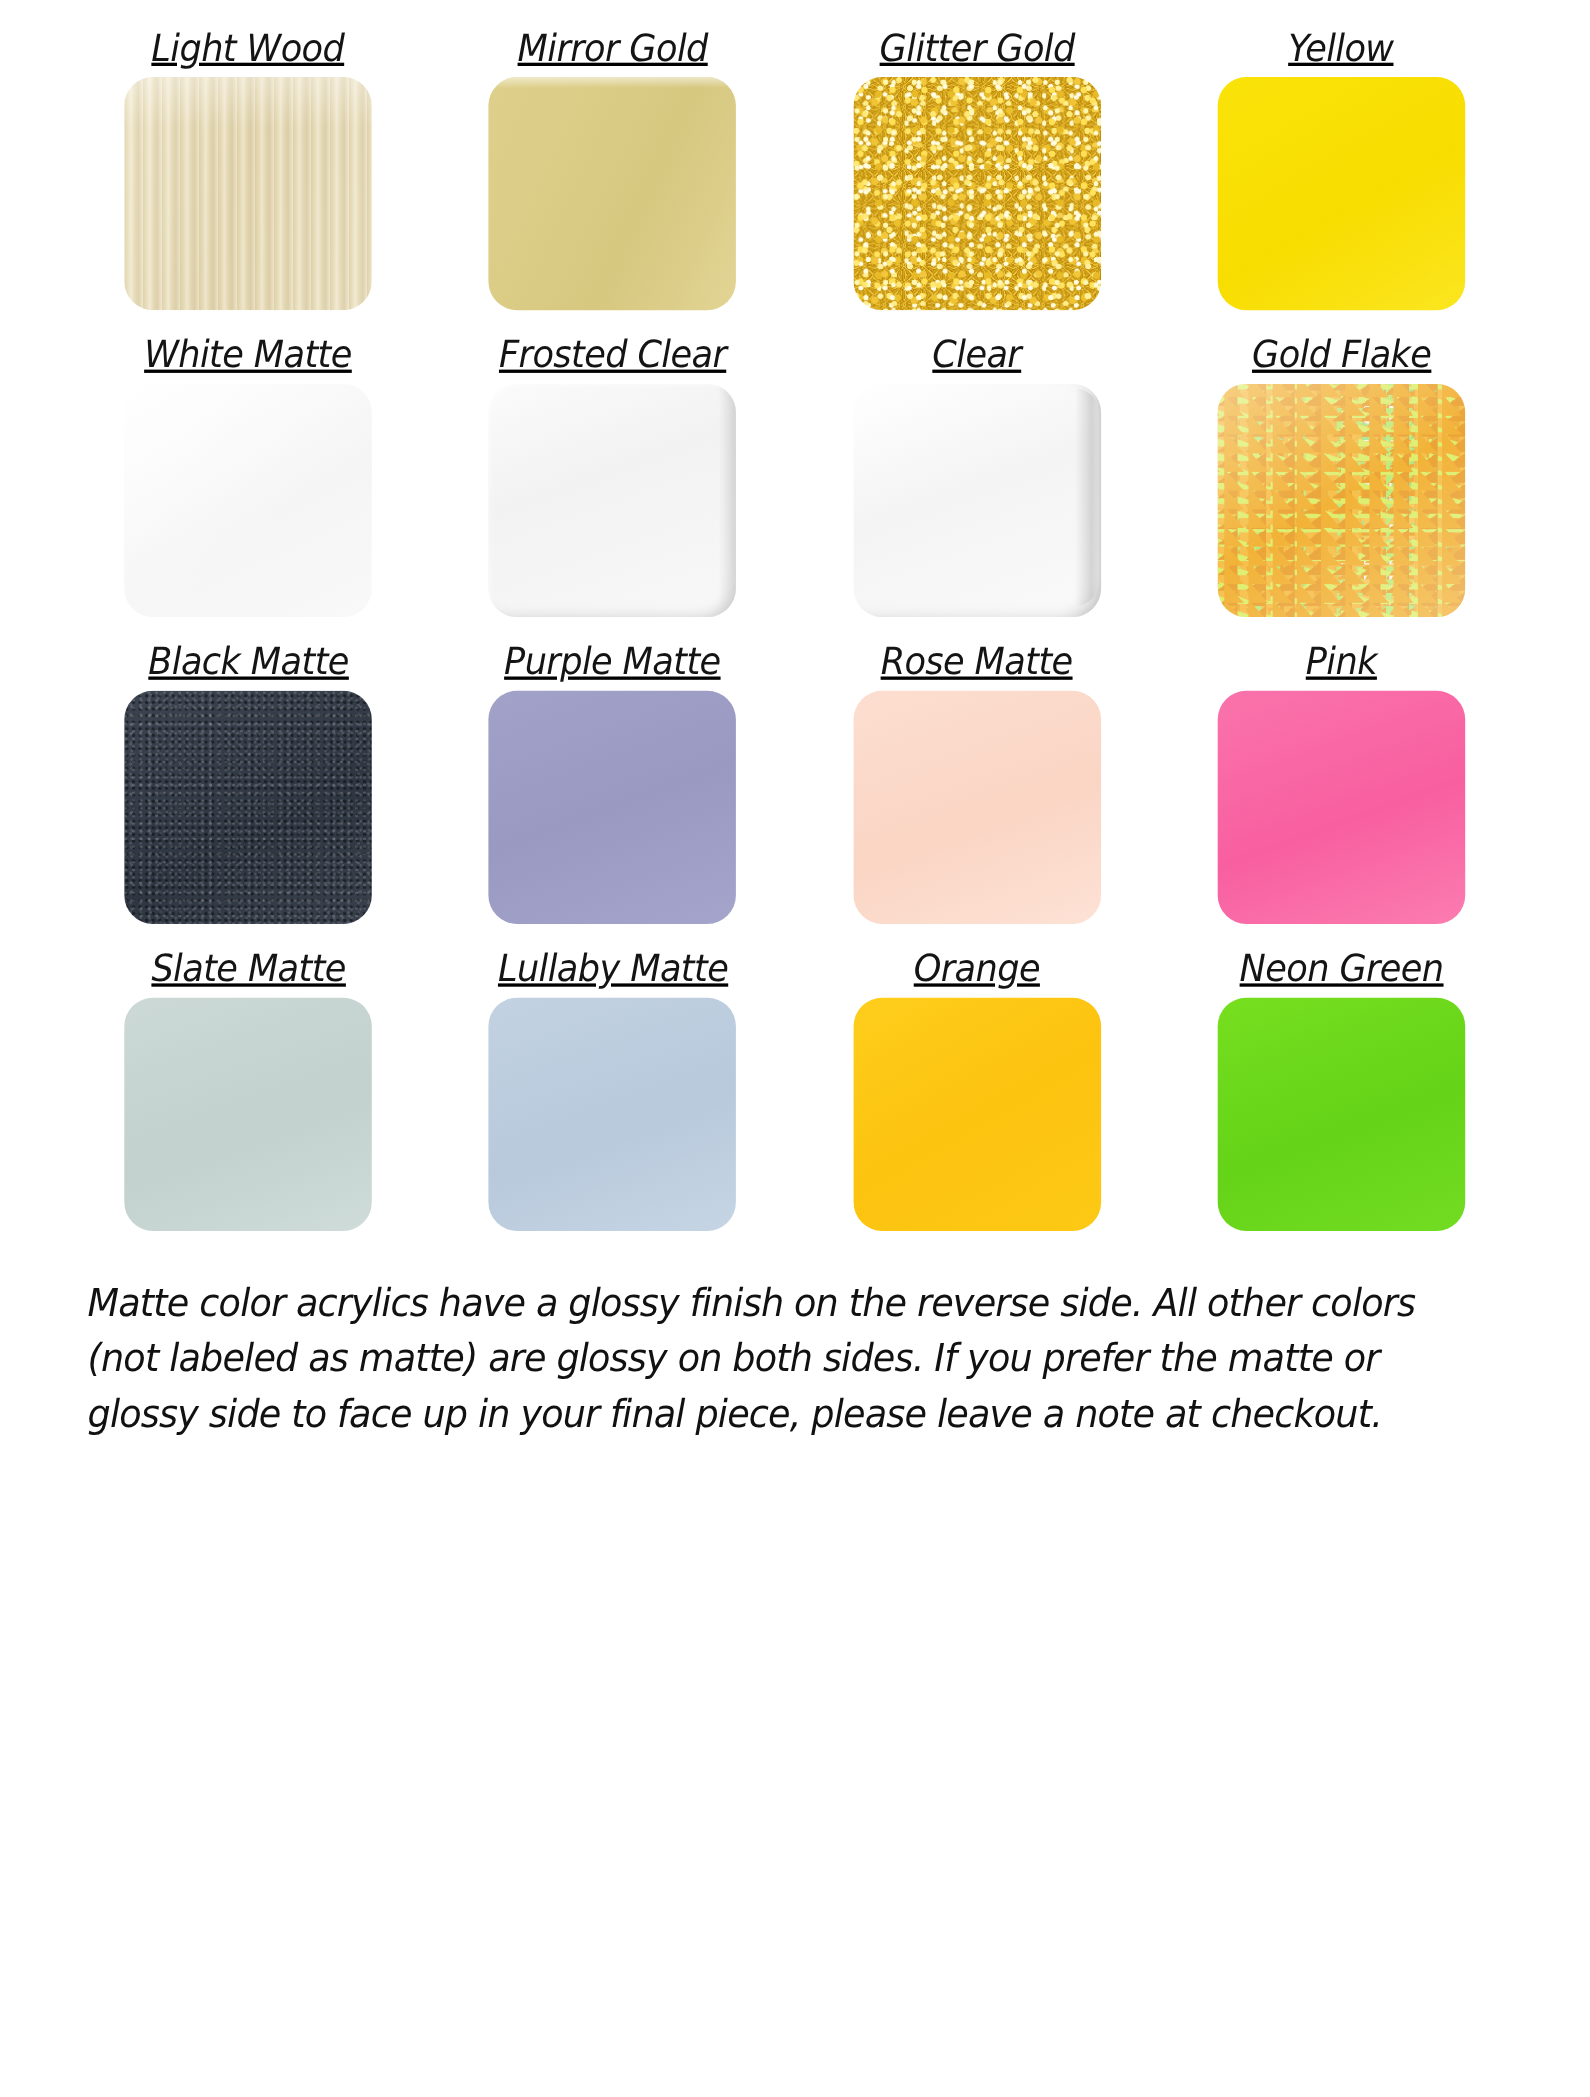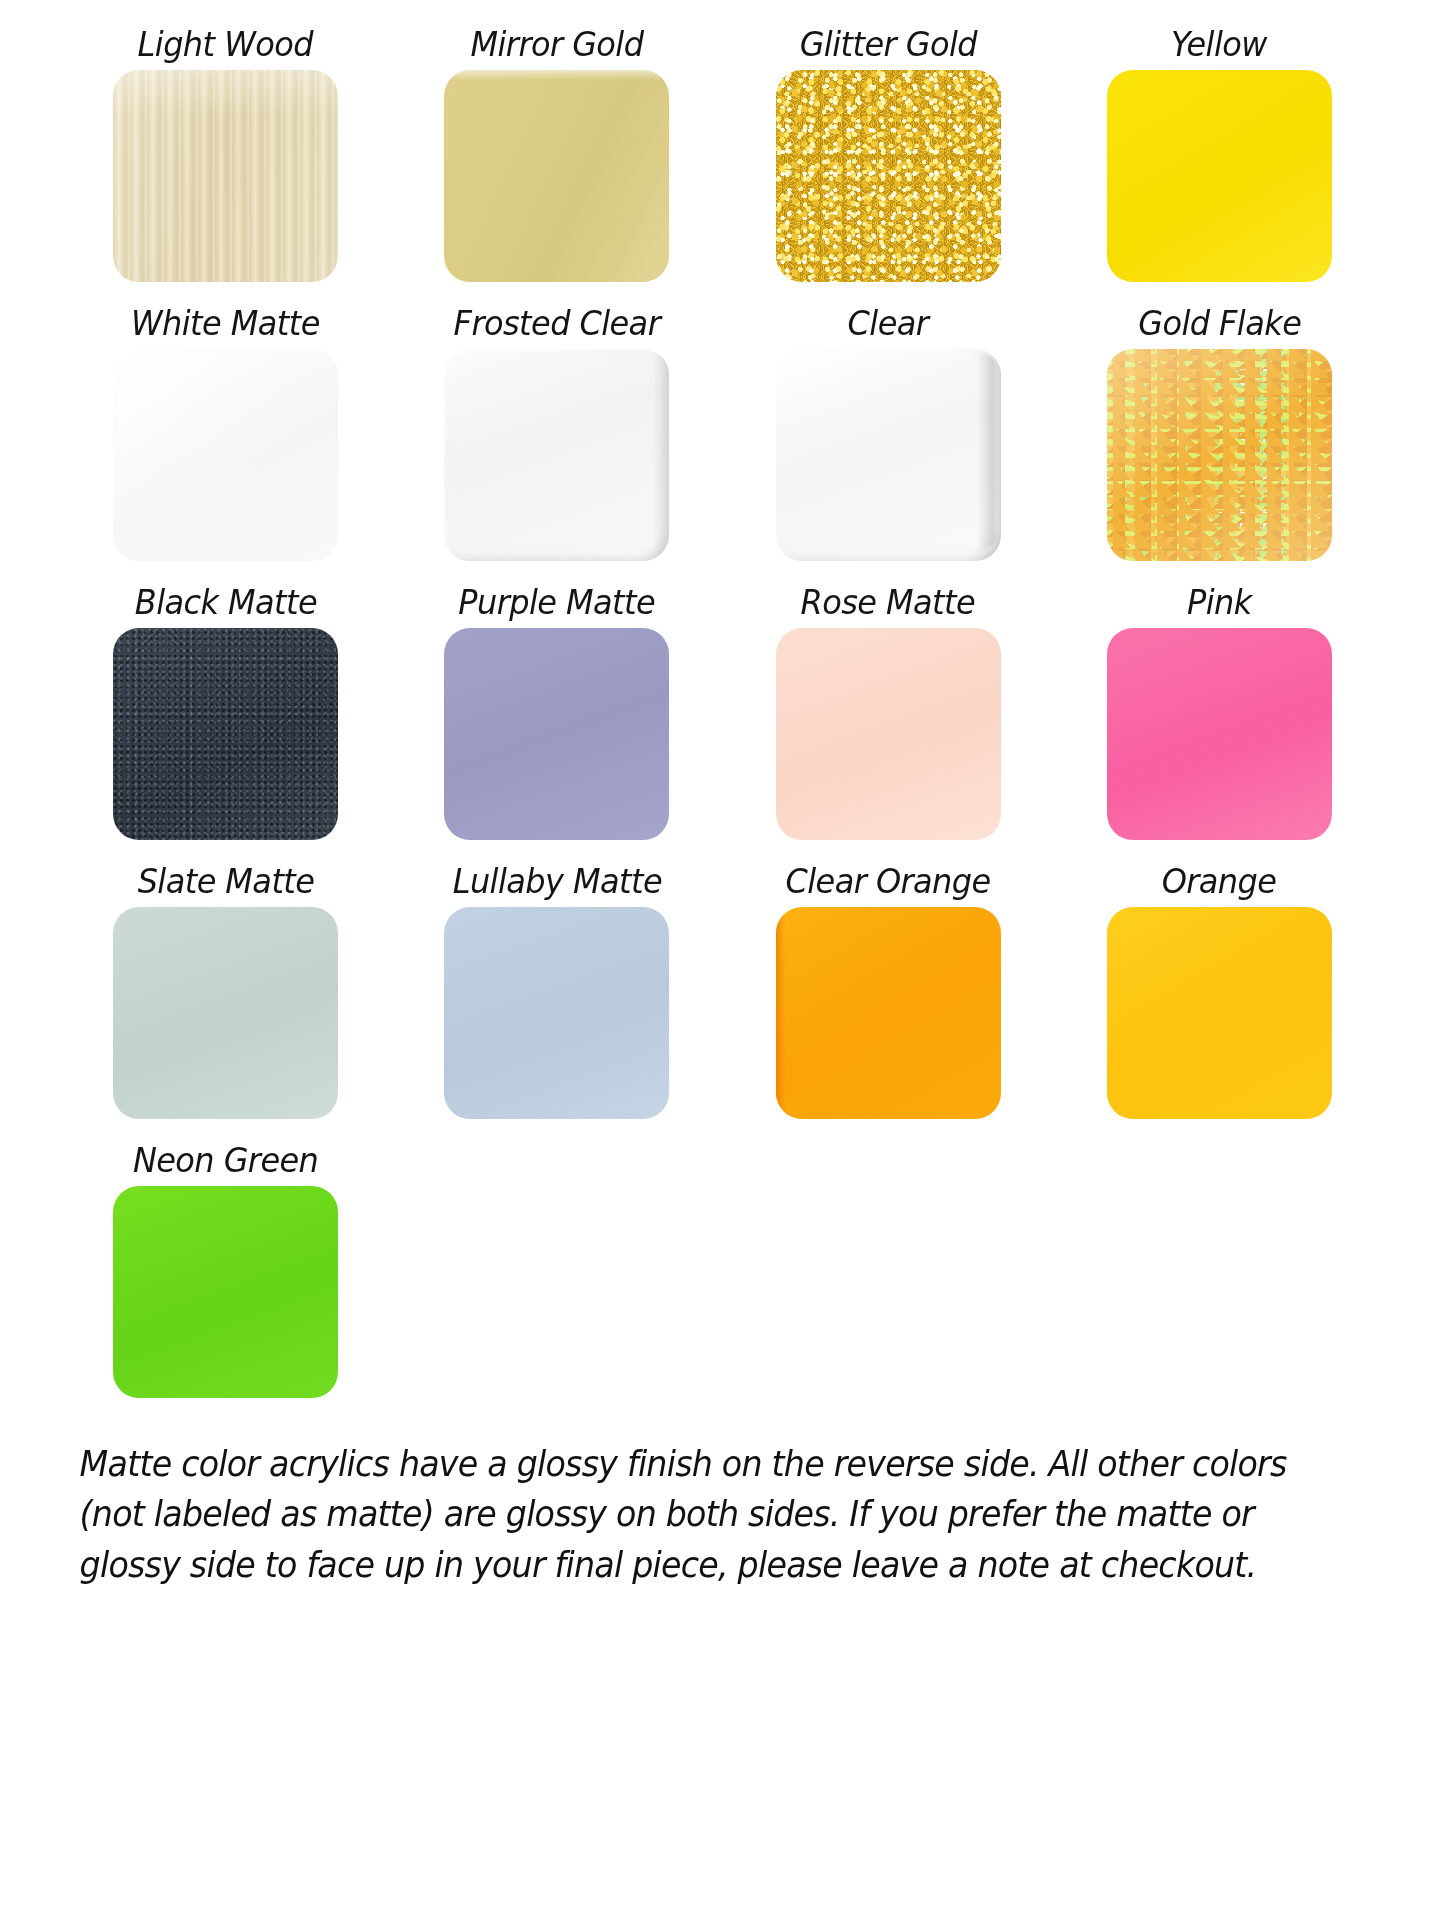--- a/index.html
+++ b/index.html
@@ -29,20 +29,21 @@
     column-gap: 24px;
     row-gap: 0px;
     padding-top: 18px;
   }
 
   .swatch-cell {
     display: flex;
     flex-direction: column;
     align-items: center;
     height: 279px;
+    text-decoration: underline;
   }
 
   .swatch-label {
     font-family: "DejaVu Sans", sans-serif;
     font-style: italic;
     font-weight: 400;
     font-size: 34px;
     line-height: 1.0;
     letter-spacing: -0.6px;
     color: #141414;
@@ -319,26 +320,20 @@
           <div class="swatch-chip m-slatematte"></div>
         </div>
       </div>
       <div class="swatch-cell">
         <div class="swatch-label">Lullaby Matte</div>
         <div class="swatch-chip-wrap">
           <div class="swatch-chip m-lullabymatte"></div>
         </div>
       </div>
       <div class="swatch-cell">
-        <div class="swatch-label">Clear  Orange</div>
-        <div class="swatch-chip-wrap">
-          <div class="swatch-chip m-clearorange"></div>
-        </div>
-      </div>
-      <div class="swatch-cell">
         <div class="swatch-label">Orange</div>
         <div class="swatch-chip-wrap">
           <div class="swatch-chip m-orange"></div>
         </div>
       </div>
       <div class="swatch-cell">
         <div class="swatch-label">Neon Green</div>
         <div class="swatch-chip-wrap">
           <div class="swatch-chip m-neongreen"></div>
         </div>

